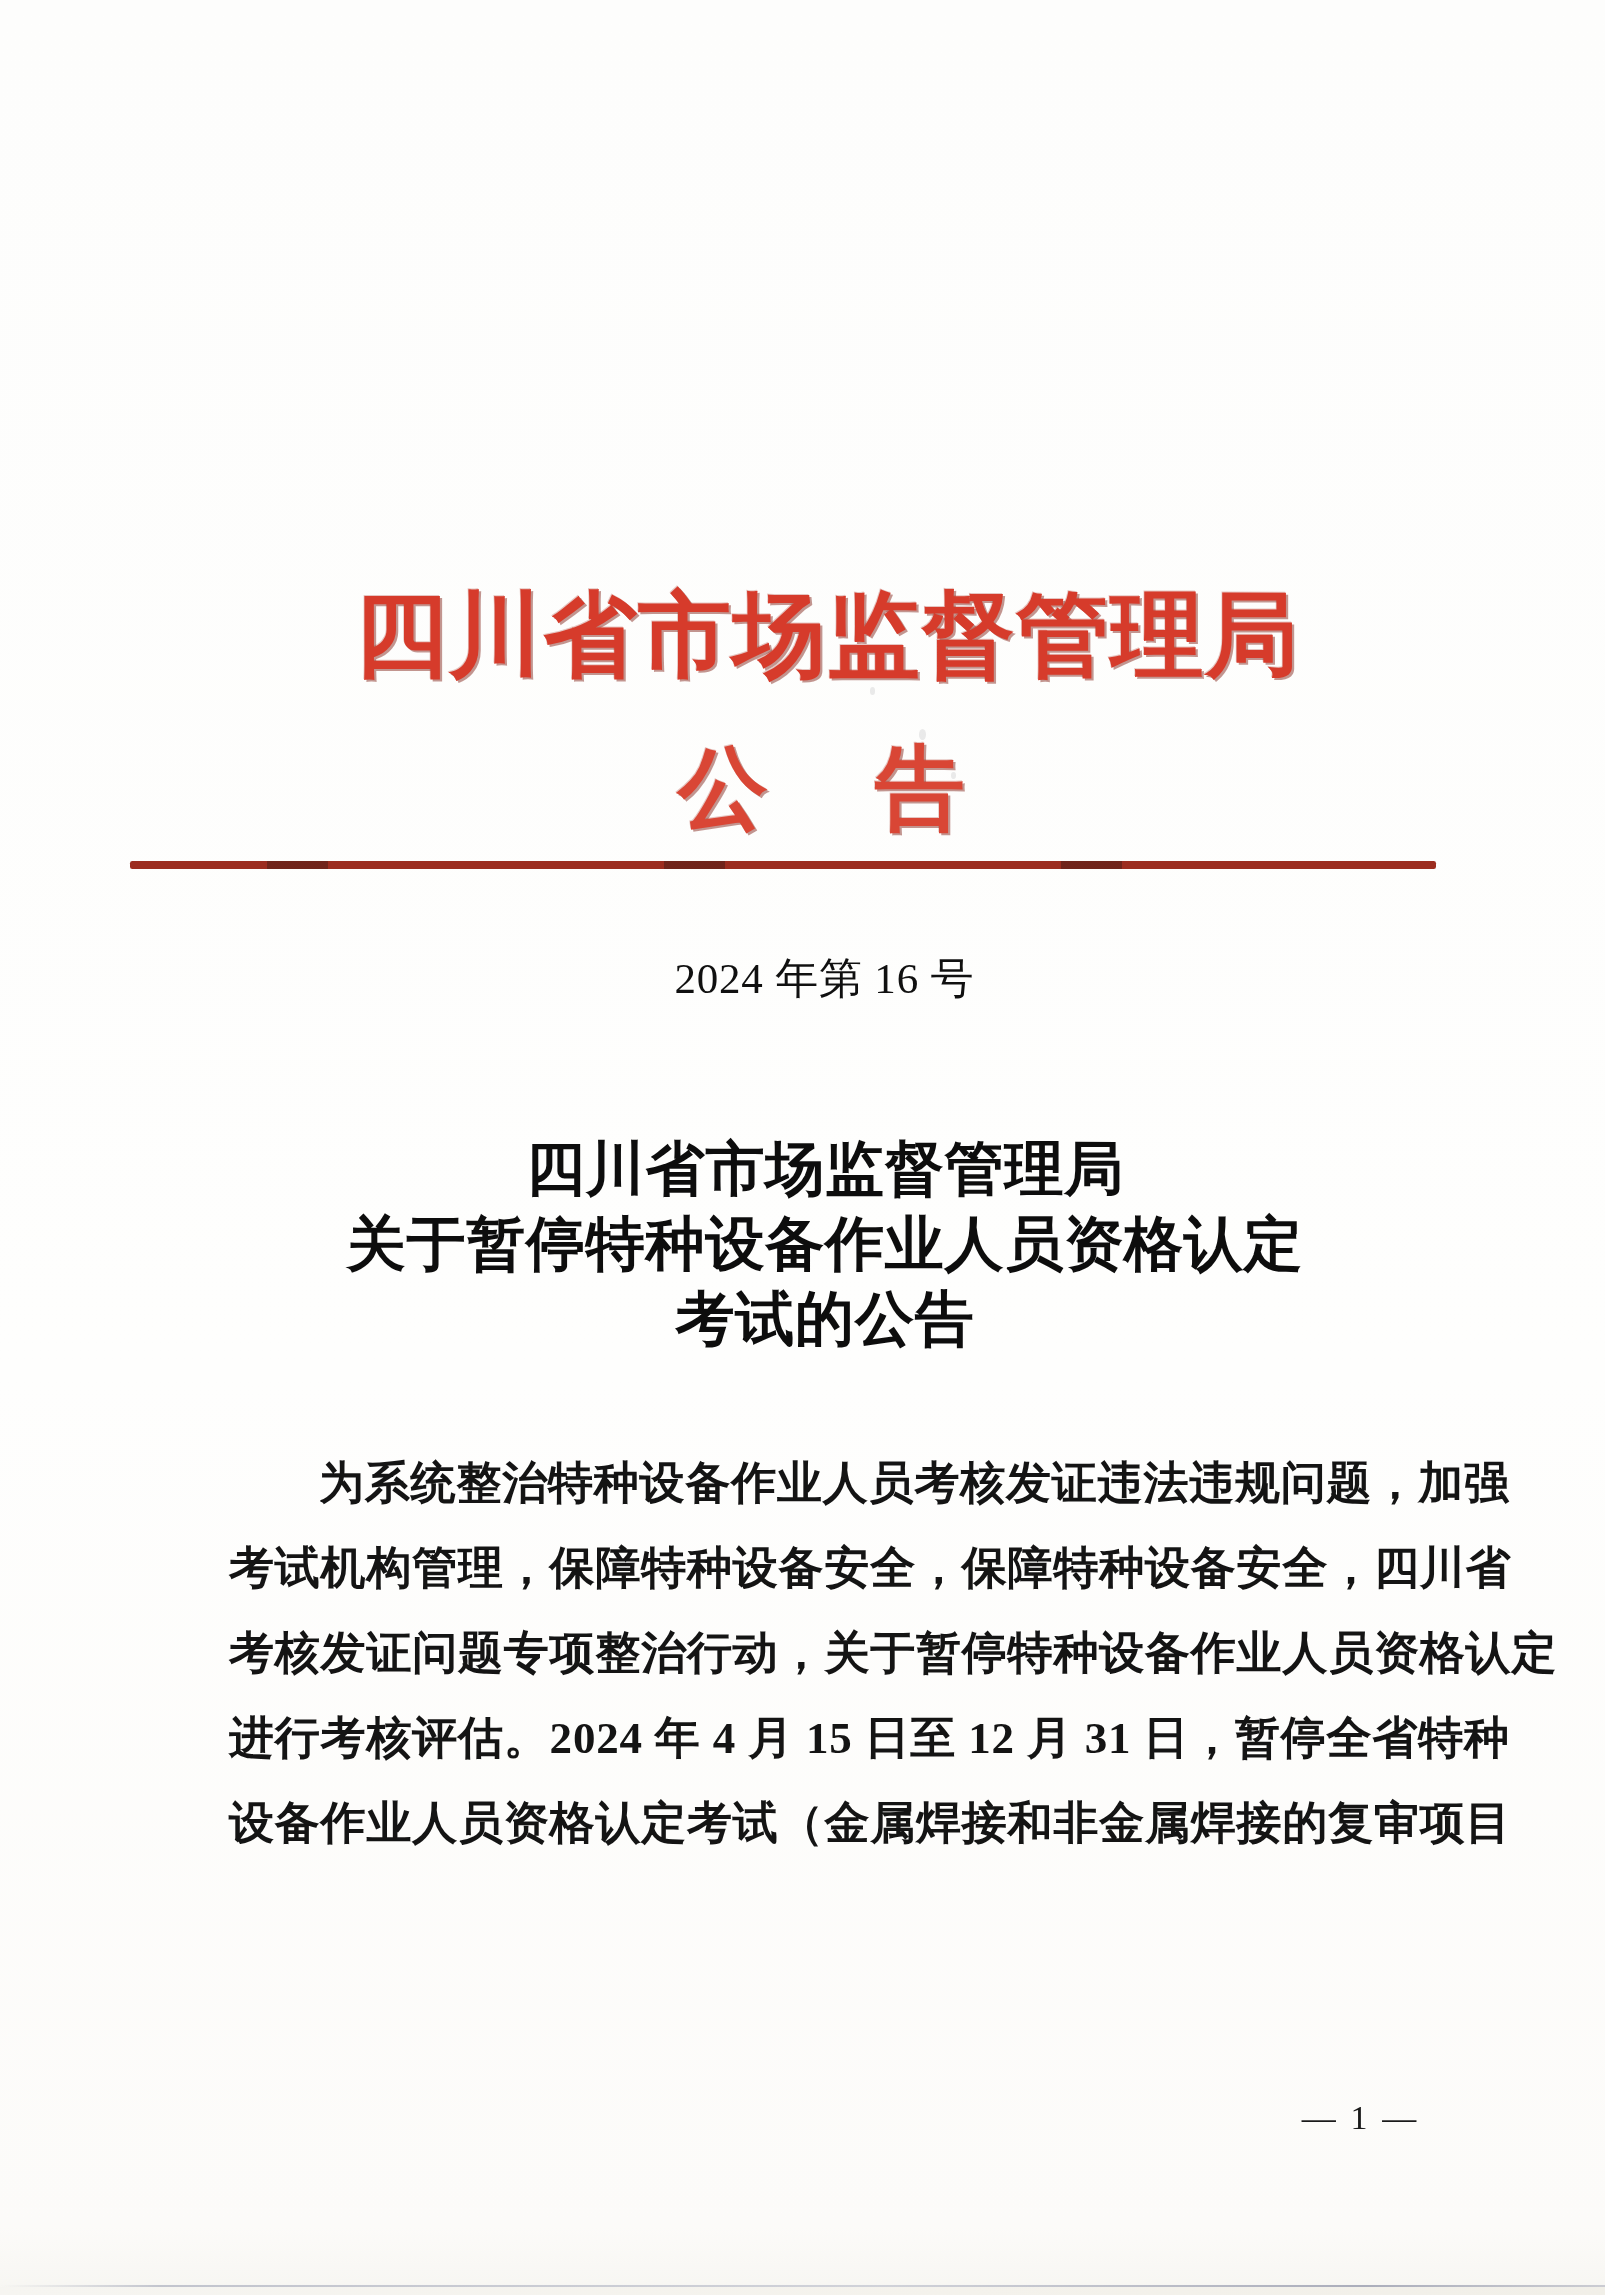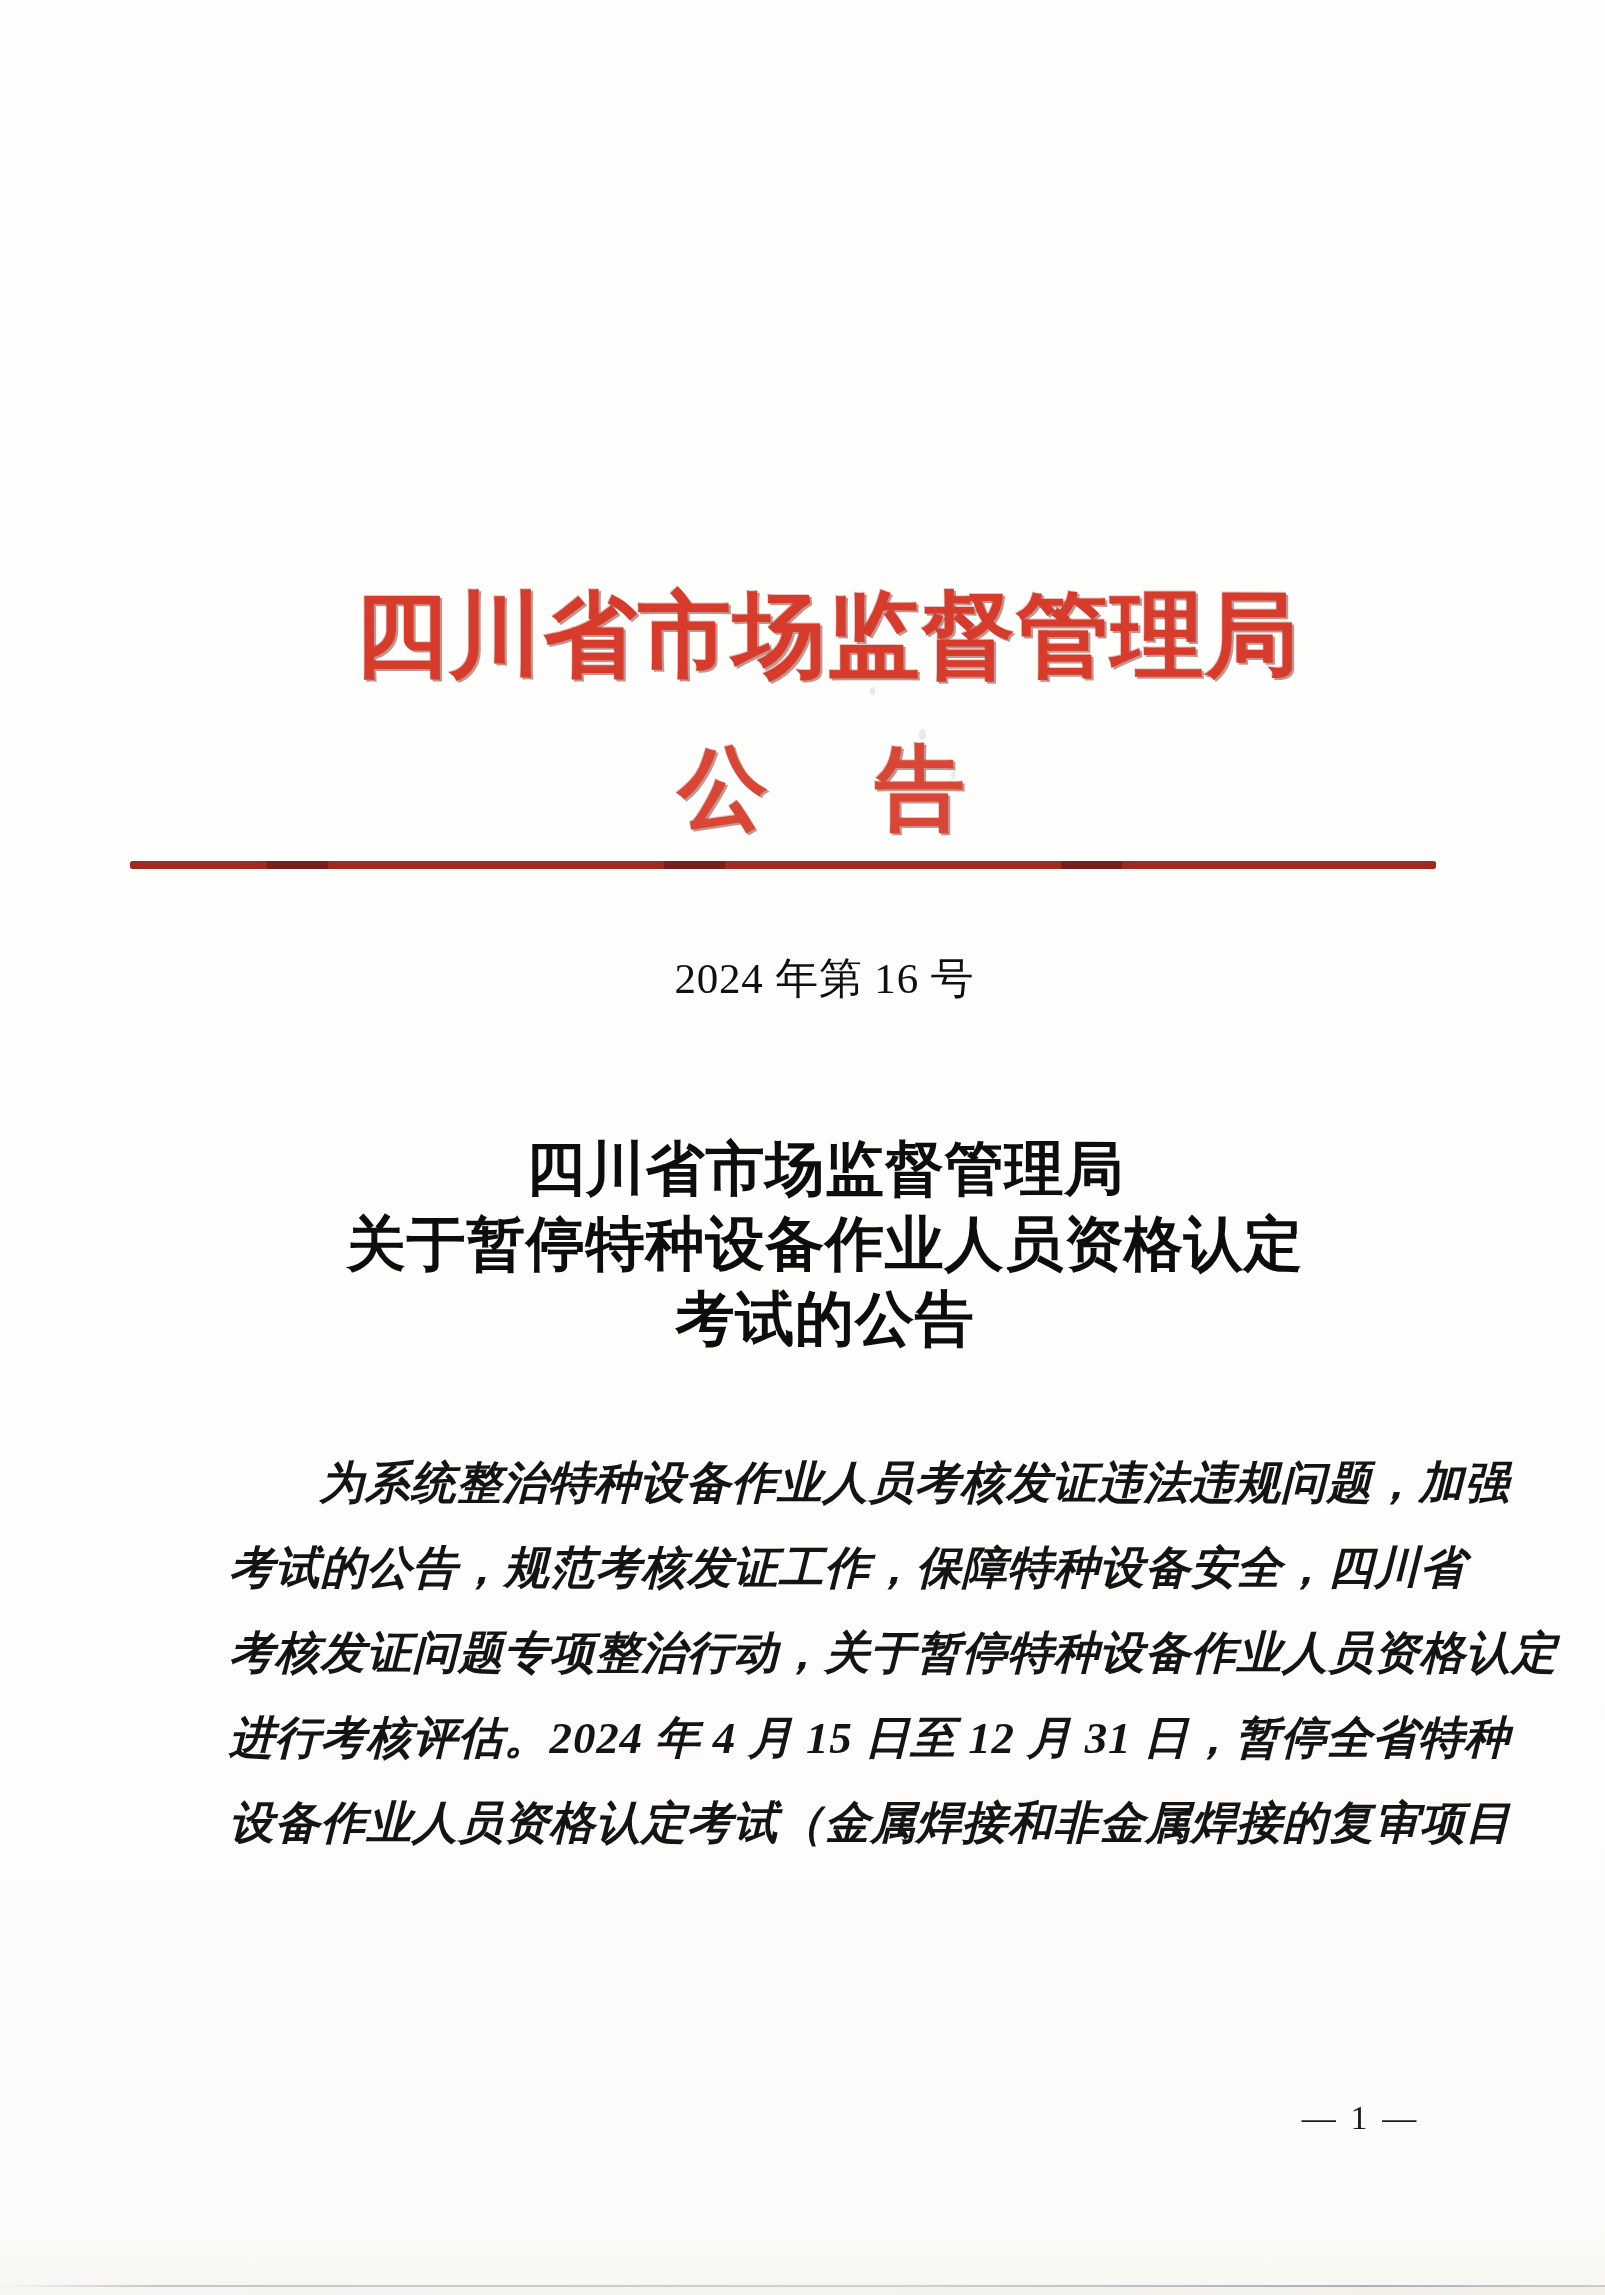--- a/index.html
+++ b/index.html
@@ -122,21 +122,20 @@
     font-size: 45px;
     color: #141414;
     letter-spacing: 0.8px;
   }
   .body-line {
     height: 85px;
     line-height: 70px;
     text-align: justify;
     text-align-last: justify;
     white-space: nowrap;
-    font-style: italic;
   }
   .body-line.first {
     padding-left: 90px;
   }
   .body-line.last {
     text-align-last: left;
   }
 
   
   .page-number {
@@ -192,21 +191,21 @@
   <div class="doc-number">2024 年第 16 号</div>
 
   <div class="doc-title">
     <div>四川省市场监督管理局</div>
     <div>关于暂停特种设备作业人员资格认定</div>
     <div>考试的公告</div>
   </div>
 
   <div class="body-block">
     <div class="body-line first">为系统整治特种设备作业人员考核发证违法违规问题，加强</div>
-    <div class="body-line">考试的公告，规范考核发证工作，保障特种设备安全，四川省</div>
+    <div class="body-line">考试机构管理，保障特种设备安全，保障特种设备安全，四川省</div>
     <div class="body-line">考核发证问题专项整治行动，关于暂停特种设备作业人员资格认定</div>
     <div class="body-line">进行考核评估。2024 年 4 月 15 日至 12 月 31 日，暂停全省特种</div>
     <div class="body-line">设备作业人员资格认定考试（金属焊接和非金属焊接的复审项目</div>
   </div>
 
   <div class="page-number">— 1 —</div>
 
   <div class="speck s1"></div>
   <div class="speck s2"></div>
   <div class="speck s3"></div>

